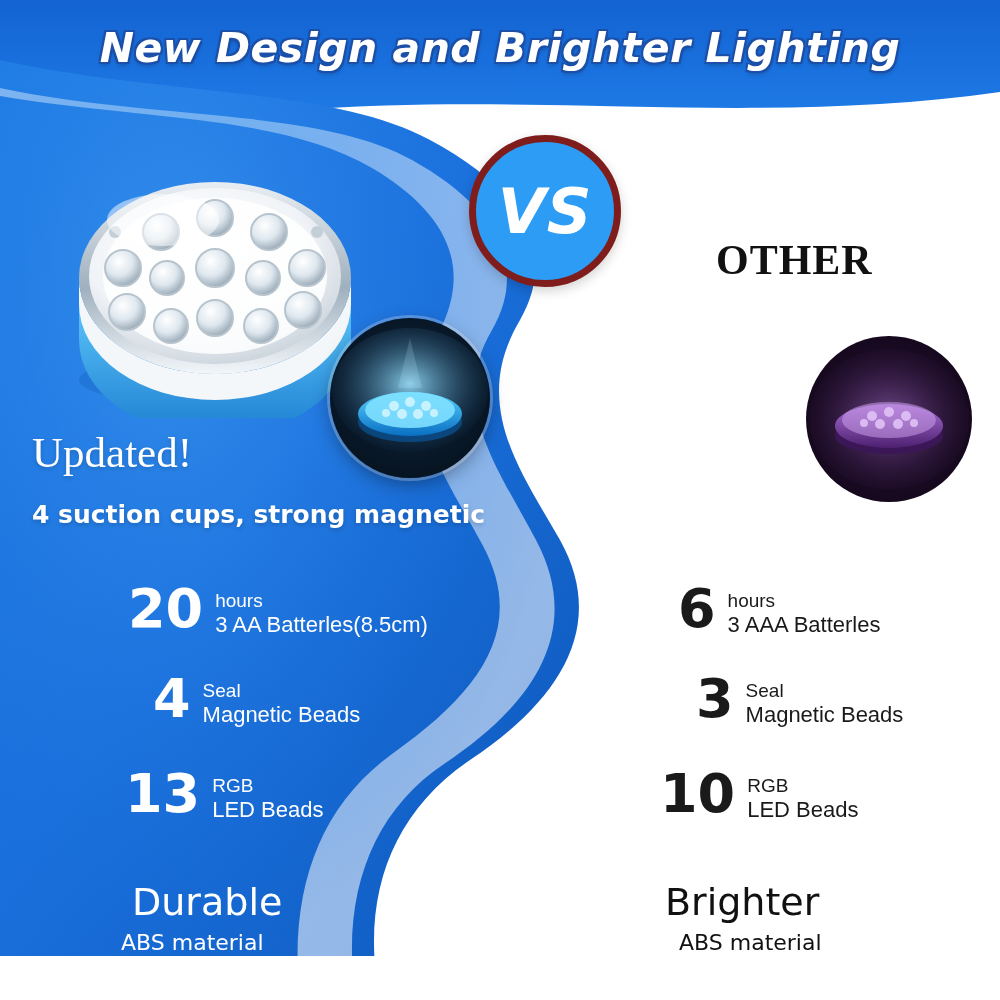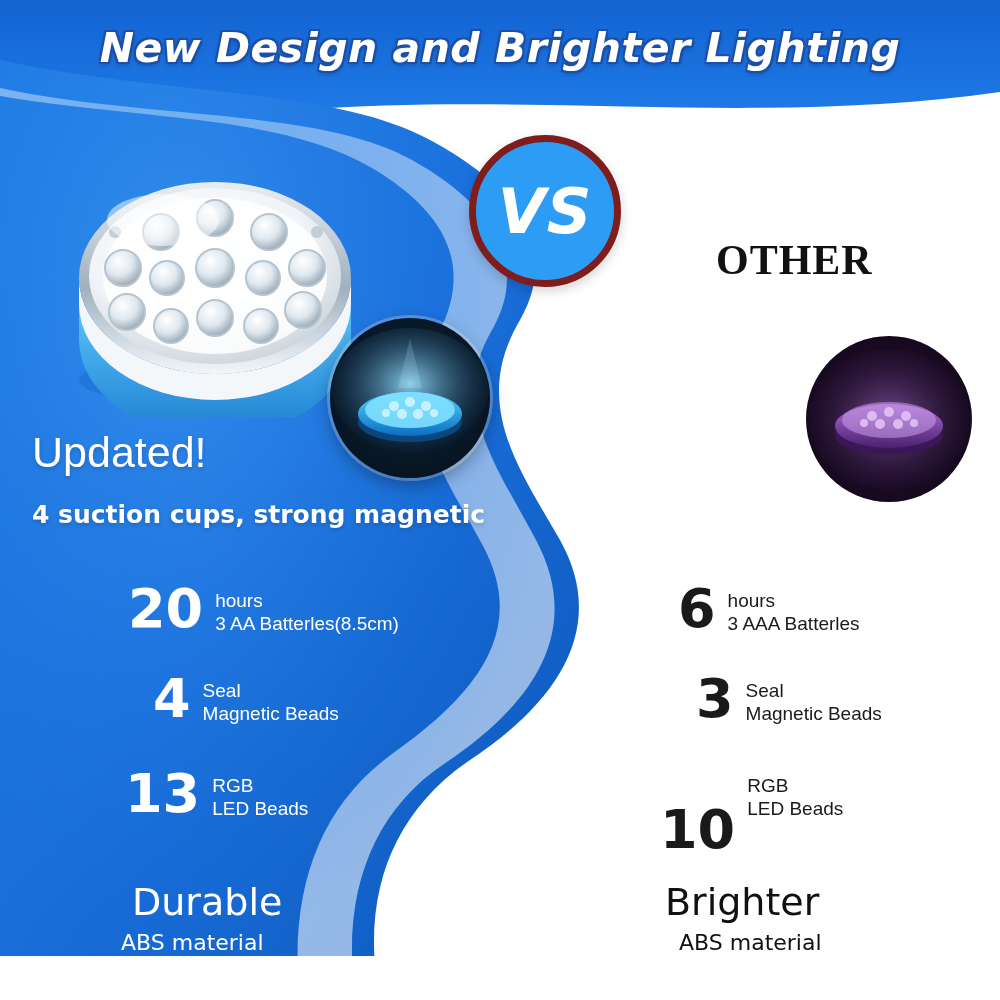--- a/index.html
+++ b/index.html
@@ -72,41 +72,41 @@
   .other-circle{
     position:absolute;left:806px;top:336px;width:166px;height:166px;border-radius:50%;
     background:radial-gradient(circle at 50% 50%, #2a1038 0%, #190a22 60%, #0d0512 100%);
     overflow:hidden;z-index:18;
   }
 
   
   .updated{
     position:absolute;left:32px;top:428px;
     font-size:43px;color:#ffffff;font-weight:normal;
-    font-family:Liberation Sans, sans-serif;
+    font-family:Liberation Serif, serif;
     text-shadow:0 2px 4px rgba(0,0,0,.18);
     z-index:20;
   }
   .updated-sub{
     position:absolute;left:32px;top:500px;
     font-size:25px;color:#ffffff;font-weight:bold;
     font-family:"DejaVu Sans", sans-serif;
     text-shadow:0 2px 4px rgba(0,0,0,.18);
     z-index:20;
   }
 
   
   .spec{position:absolute;display:flex;align-items:flex-start;z-index:20;}
   .spec .num{
     font-weight:bold;font-family:"DejaVu Sans", sans-serif;
     line-height:.95;
   }
   .spec .txt{margin-left:12px;padding-top:6px;}
   .spec .t1{font-size:19px;line-height:1.22;}
-  .spec .t2{font-size:19px;line-height:1.22;}
+  .spec .t2{font-size:22px;line-height:1.22;}
 
   .left .num{color:#ffffff;}
   .left .txt{color:#ffffff;}
   .right .num{color:#1a1a1a;}
   .right .txt{color:#1a1a1a;}
 
   
   .bottom-word{
     position:absolute;font-family:"DejaVu Sans", sans-serif;
     z-index:20;
@@ -332,21 +332,21 @@
 
   <div class="spec right" style="left:696px;top:673px;">
     <div class="num" style="font-size:54px;">3</div>
     <div class="txt">
       <div class="t1">Seal</div>
       <div class="t2">Magnetic Beads</div>
     </div>
   </div>
 
   <div class="spec right" style="left:660px;top:768px;">
-    <div class="num" style="font-size:54px;margin-top:36px;">10</div>
+    <div class="num" style="font-size:54px;">10</div>
     <div class="txt">
       <div class="t1">RGB</div>
       <div class="t2">LED Beads</div>
     </div>
   </div>
 
   <div class="bottom-word durable">Durable</div>
   <div class="bottom-word durable-sub">ABS material</div>
   <div class="bottom-word ordinary">Brighter</div>
   <div class="bottom-word ordinary-sub">ABS material</div>

